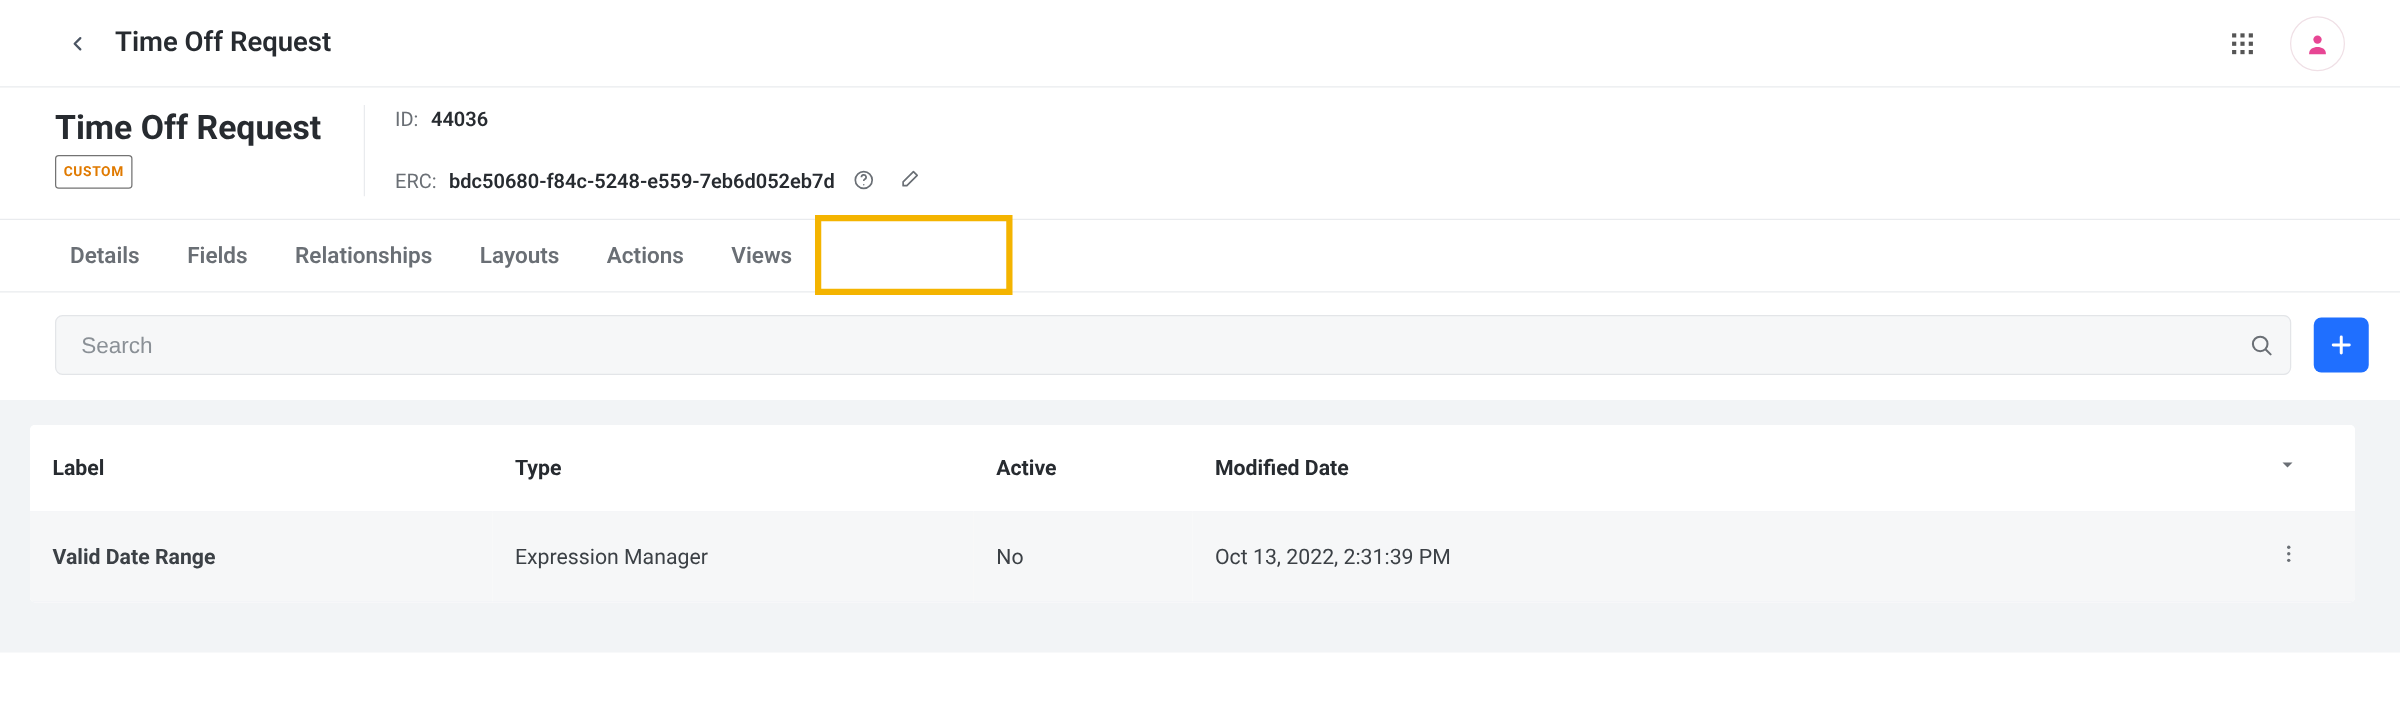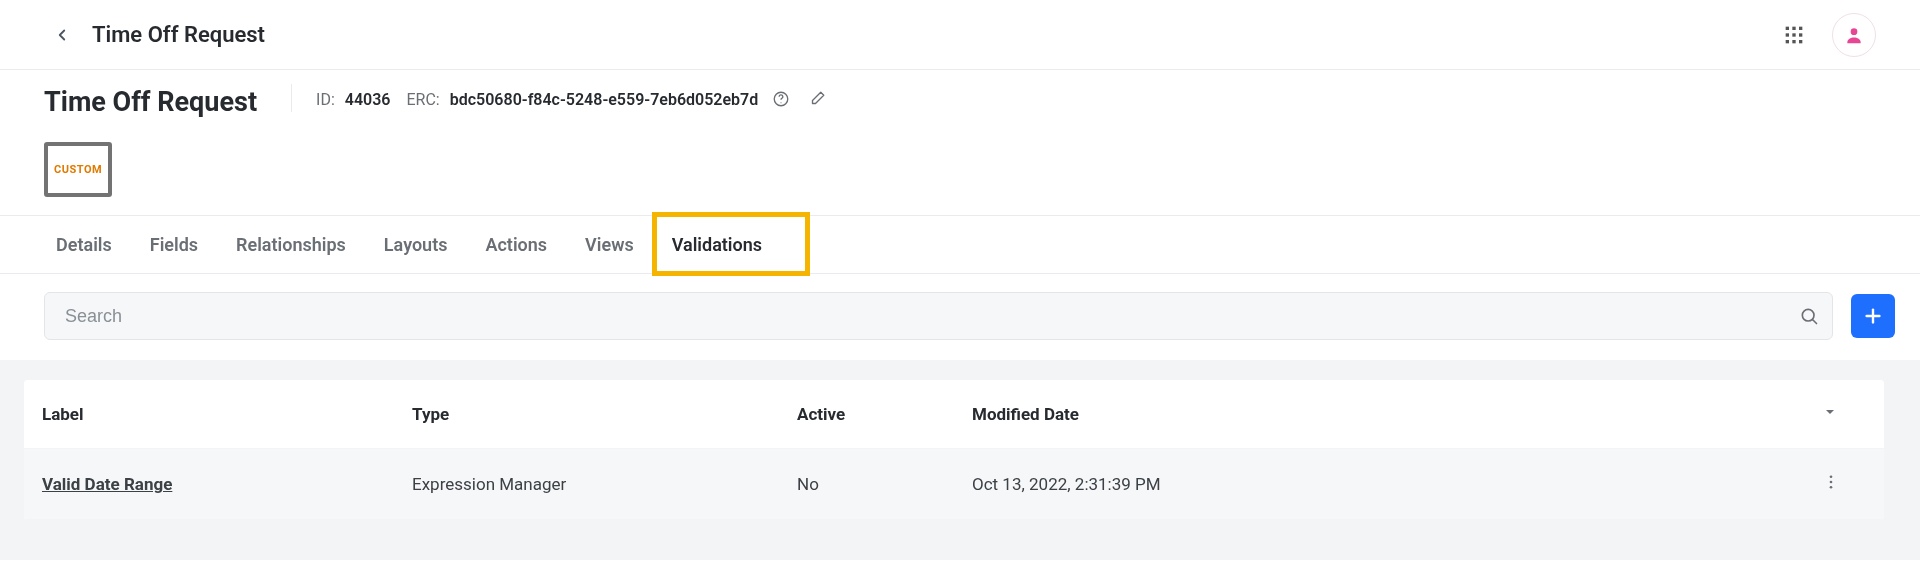--- a/index.html
+++ b/index.html
@@ -64,37 +64,37 @@
     padding-top: 2px;
   }
   .object-name {
     font-size: 27px;
     font-weight: 700;
     color: #272b30;
     line-height: 1.2;
   }
   .custom-badge {
     display: inline-block;
-    border: 4px solid #737373;
+    border: 1px solid #737373;
     color: #e07a00;
     font-size: 11px;
     font-weight: 700;
     letter-spacing: 0.5px;
-    padding: 17px 6px;
+    padding: 6px 6px;
     border-radius: 3px;
-    margin-top: 24px;
+    margin-top: 6px;
   }
   .meta-right {
     margin-left: 10px;
     padding-left: 24px;
     border-left: 1px solid #e9ebee;
     padding-top: 2px;
     display: flex;
-    flex-direction: row;
-    gap: 16px;
+    flex-direction: column;
+    gap: 26px;
   }
   .meta-line {
     display: flex;
     align-items: center;
     gap: 10px;
     font-size: 16px;
     color: #52575d;
   }
   .meta-label { color: #6a6f75; }
   .meta-value { font-weight: 600; color: #272b30; }
@@ -213,21 +213,21 @@
     background: #f6f7f8;
     color: #3c4146;
   }
   .col-label { width: 370px; }
   .col-type  { width: 385px; }
   .col-active{ width: 175px; }
   .col-date  { width: auto; }
   .col-menu  { width: 80px; text-align: center; padding-right: 28px; }
   .th-menu-icon { color: #6a6f75; cursor: pointer; display:inline-flex; }
   .row-more { color: #6a6f75; cursor: pointer; display:inline-flex; }
-  .label-cell { font-weight: 700; text-decoration: underline; }
+  .label-cell { font-weight: 700; }
 
   svg { display: block; }
 </style>
 </head>
 <body>
 
 <div class="topbar">
   <div class="back-btn">
     <svg width="18" height="18" viewBox="0 0 24 24" fill="none" stroke="currentColor" stroke-width="2.4" stroke-linecap="round" stroke-linejoin="round">
         <polyline points="15 18 9 12 15 6"></polyline>
@@ -285,21 +285,20 @@
   </div>
 </div>
 
 <div class="tabs-row">
   <div class="tab">Details</div>
   <div class="tab">Fields</div>
   <div class="tab">Relationships</div>
   <div class="tab">Layouts</div>
   <div class="tab">Actions</div>
   <div class="tab">Views</div>
-  <div class="tab active">Validations</div>
   <div class="tab-highlight-box"></div>
 </div>
 
 <div class="toolbar-row">
   <div class="search-wrap">
     <input class="search-input" type="text" placeholder="Search" style="">
     <span class="search-icon-wrap">
       <svg width="20" height="20" viewBox="0 0 24 24" fill="none" stroke="currentColor" stroke-width="2" stroke-linecap="round">
           <circle cx="11" cy="11" r="7"></circle>
           <line x1="21" y1="21" x2="16.5" y2="16.5"></line>

